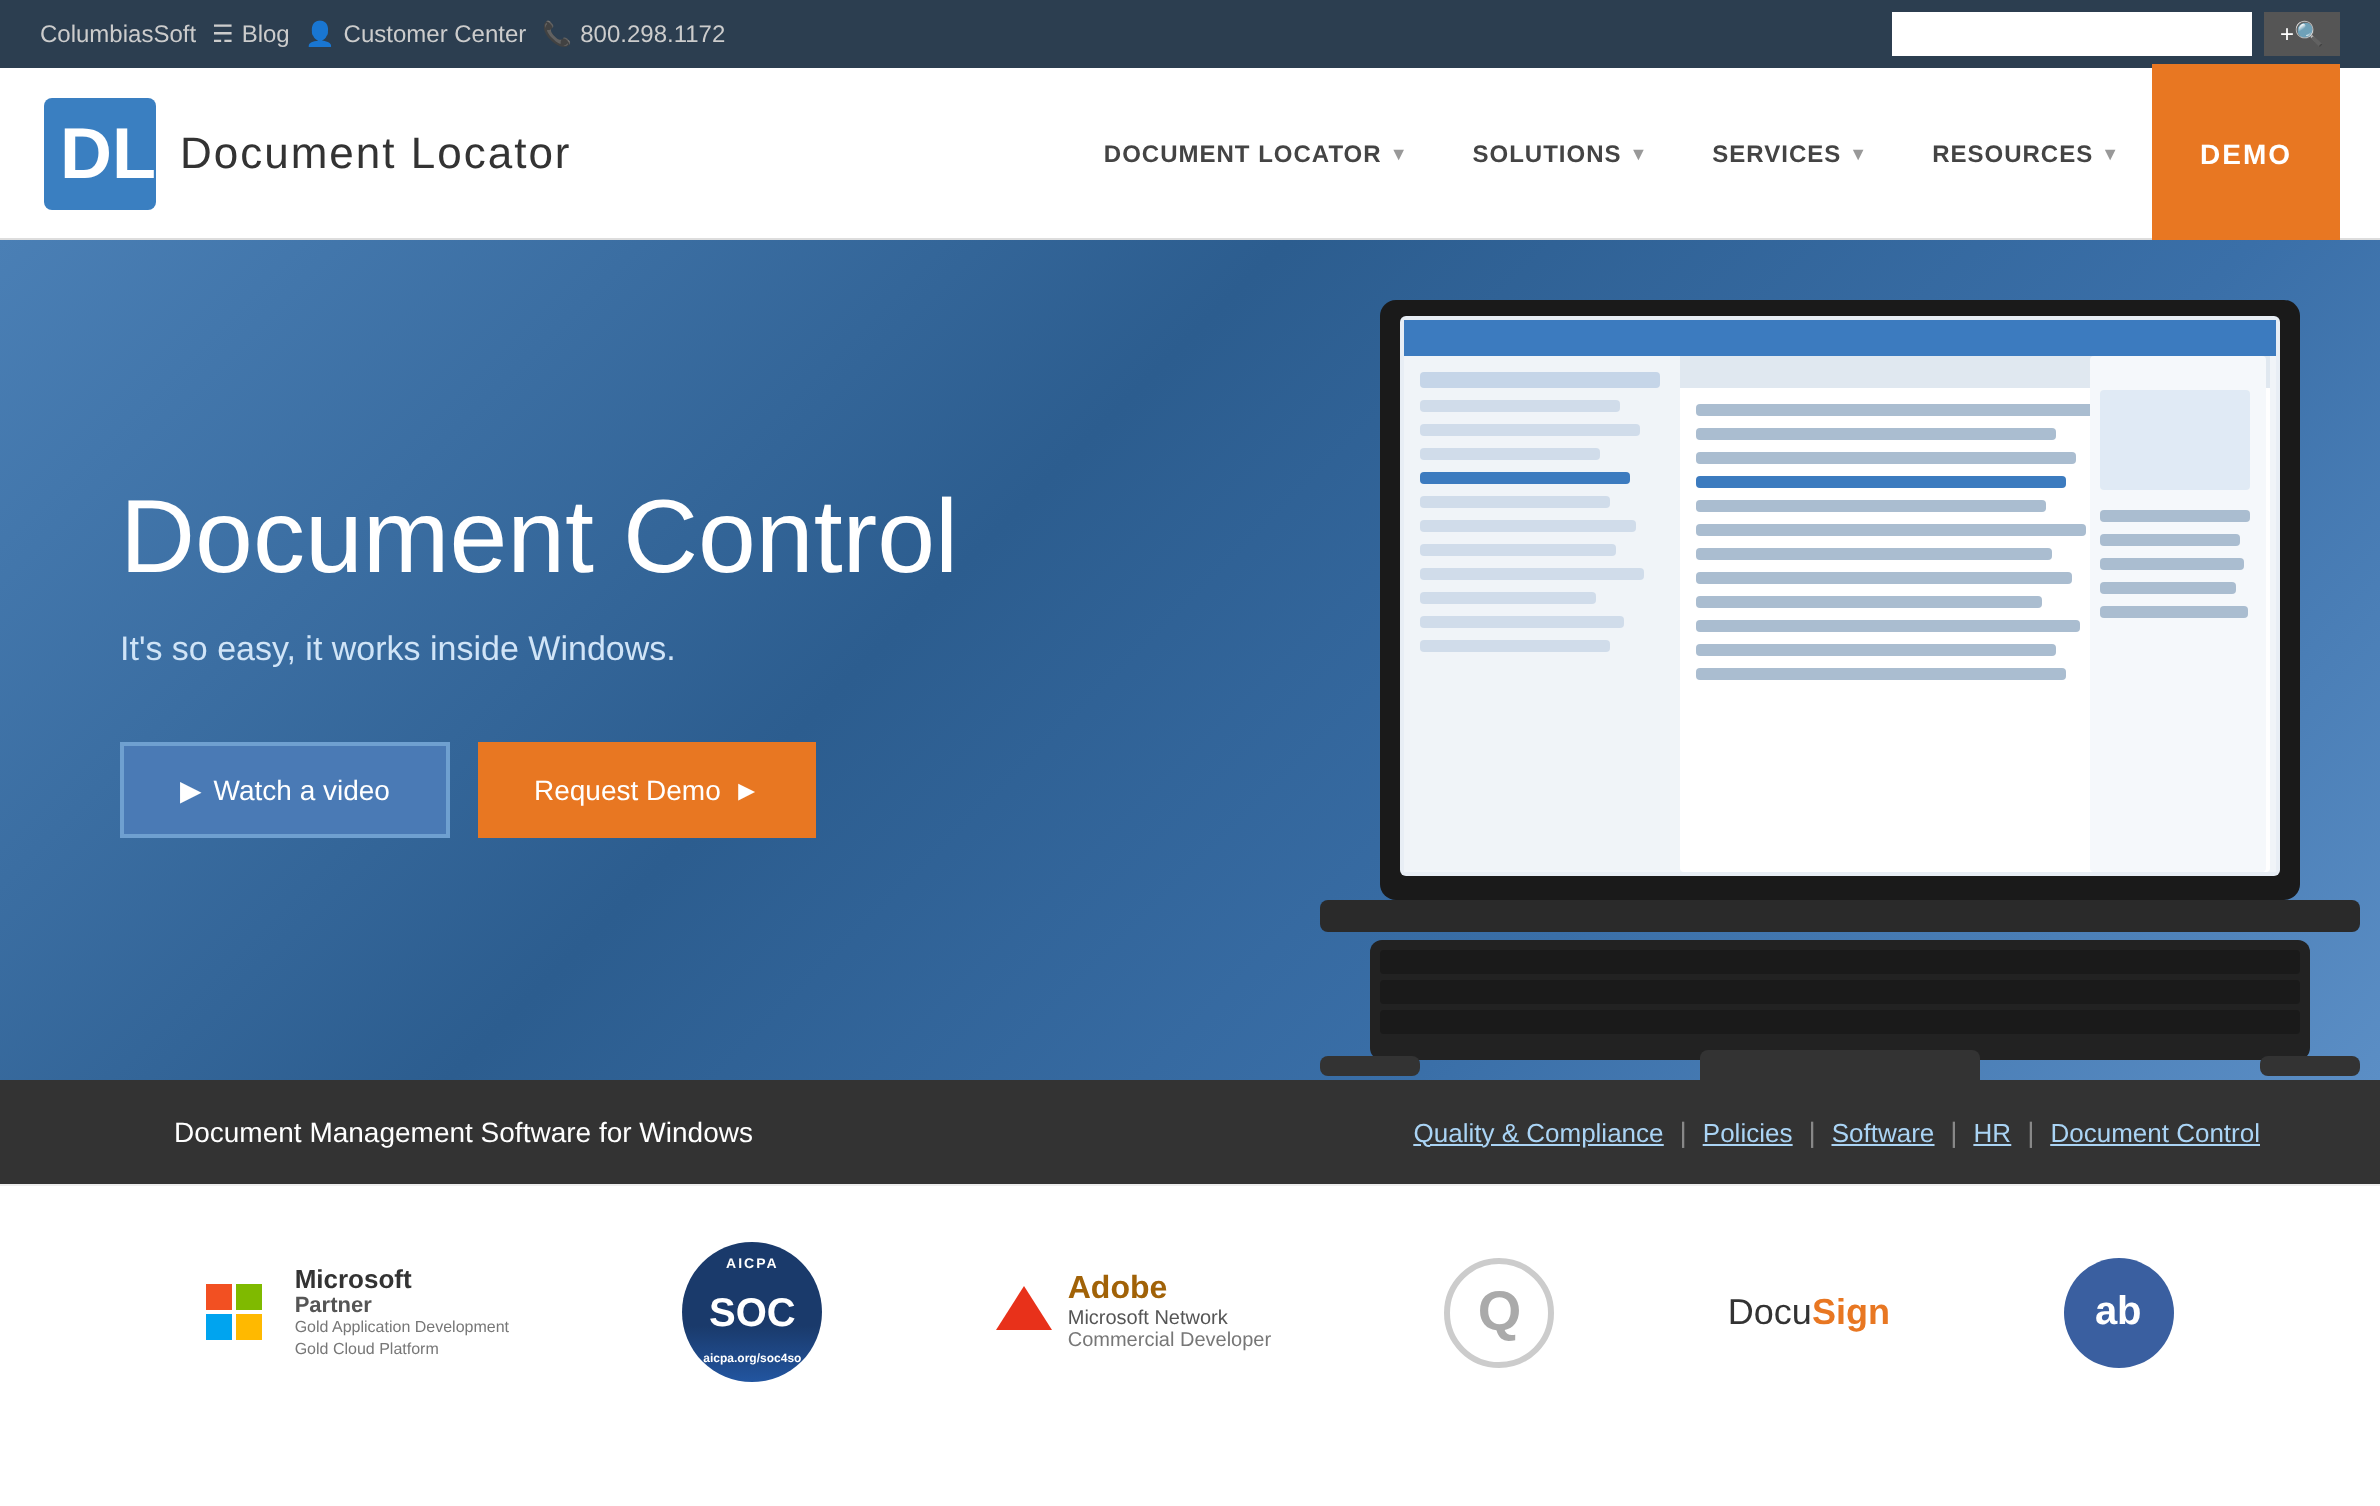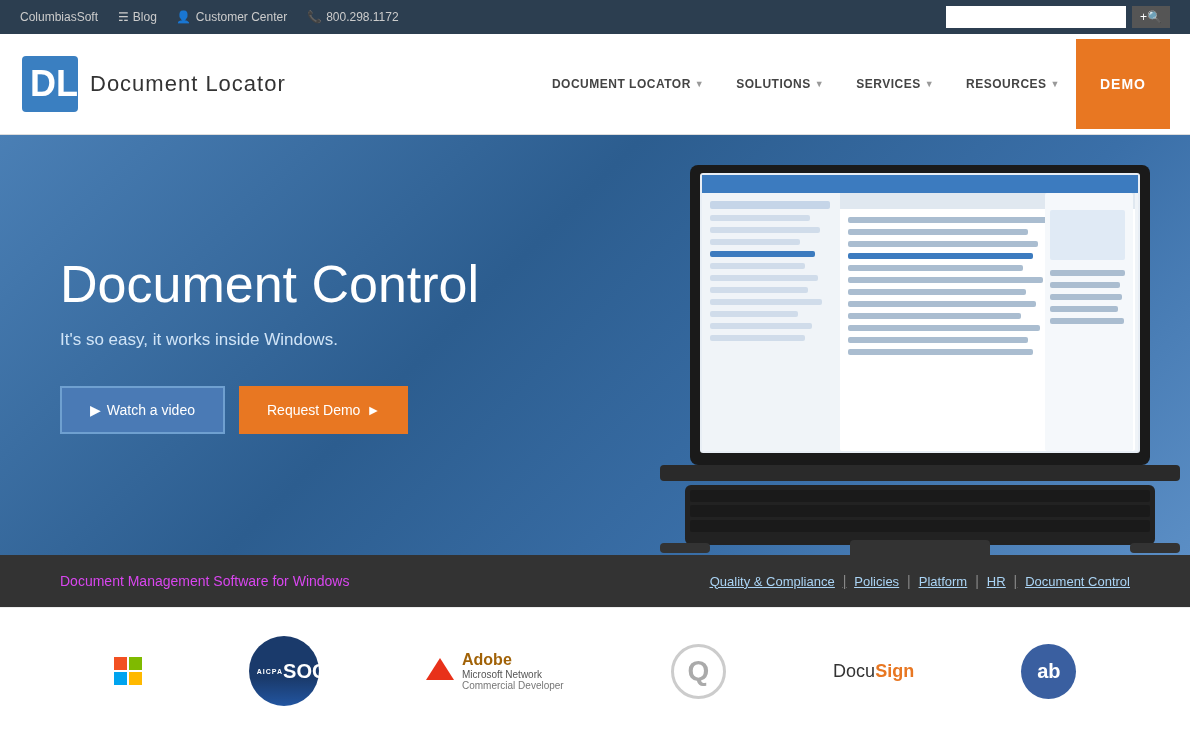--- a/index.html
+++ b/index.html
@@ -8,21 +8,21 @@
     
     .top-bar {
       background: #2c3e50;
       color: #ccc;
       font-size: 12px;
       padding: 6px 20px;
       display: flex;
       align-items: center;
       justify-content: space-between;
     }
-    .top-bar-left { display: flex; gap: 20px; }
+    .top-bar-left { display: flex; gap: 8px; }
     .top-bar-left a { color: #ccc; text-decoration: none; display: flex; align-items: center; gap: 4px; }
     .top-bar-right { display: flex; align-items: center; gap: 6px; }
     .search-box {
       background: #fff;
       border: none;
       padding: 4px 8px;
       font-size: 12px;
       width: 180px;
       outline: none;
     }
@@ -36,21 +36,21 @@
       display: flex; align-items: center; gap: 3px;
     }
 
     
     .nav-bar {
       background: #fff;
       border-bottom: 1px solid #ddd;
       display: flex;
       align-items: center;
       padding: 0 20px;
-      height: 101px;
+      height: 86px;
     }
     .logo { display: flex; align-items: center; gap: 10px; margin-right: auto; text-decoration: none; }
     .logo-icon {
       width: 60px;
       height: 60px;
     }
     .logo-text {
       font-size: 22px;
       color: #333;
       font-weight: 300;
@@ -142,21 +142,21 @@
     
     .bottom-bar {
       background: #333;
       color: #ccc;
       display: flex;
       align-items: center;
       justify-content: space-between;
       padding: 18px 60px;
       font-size: 14px;
     }
-    .bottom-bar-left { color: #d946ef; }
+    .bottom-bar-left { color: #ffffff; margin-left: 27px; }
     .bottom-bar-right { display: flex; align-items: center; gap: 8px; text-decoration: underline; }
     .bottom-bar-right a { color: #aad4f5; text-decoration: underline; font-size: 13px; }
     .bottom-bar-right span { color: #888; }
 
     
     .partners-bar {
       background: #fff;
       padding: 28px 60px;
       display: flex;
       align-items: center;
@@ -174,22 +174,22 @@
     .ms-red { background: #f25022; }
     .ms-green { background: #7fba00; }
     .ms-blue { background: #00a4ef; }
     .ms-yellow { background: #ffb900; }
 
     
     .aicpa-badge {
       width: 70px; height: 70px;
       border-radius: 50%;
       background: linear-gradient(180deg, #1a3a6b 60%, #2255a0 100%);
-      display: flex; flex-direction: row;
-      align-items: center; justify-content: flex-start;
+      display: flex; flex-direction: column;
+      align-items: center; justify-content: space-between;
       color: #fff; font-size: 9px; text-align: center;
       font-weight: bold; padding: 8px;
       position: relative;
     }
     .aicpa-badge .aicpa-top { font-size: 7px; letter-spacing: 1px; }
     .aicpa-badge .aicpa-soc { font-size: 20px; font-weight: bold; line-height: 1; }
     .aicpa-badge .aicpa-bottom { font-size: 6px; }
     .adobe-triangle {
       width: 0; height: 0;
       border-left: 14px solid transparent;
@@ -356,36 +356,41 @@
   </div>
 </section>
 
 <div class="bottom-bar">
   <span class="bottom-bar-left">Document Management Software for Windows</span>
   <div class="bottom-bar-right">
     <a href="#">Quality &amp; Compliance</a>
     <span>|</span>
     <a href="#">Policies</a>
     <span>|</span>
-    <a href="#">Platform</a>
+    <a href="#">Software</a>
     <span>|</span>
     <a href="#">HR</a>
     <span>|</span>
     <a href="#">Document Control</a>
   </div>
 </div>
 
 <div class="partners-bar">
 
   <div class="partner-item">
     <div class="ms-grid">
       <div class="ms-red"></div>
       <div class="ms-green"></div>
       <div class="ms-blue"></div>
       <div class="ms-yellow"></div>
+    </div>
+    <div style="margin-left:8px;">
+      <div style="font-size:13px;font-weight:bold;color:#333;">Microsoft</div>
+      <div style="font-size:11px;color:#555;font-weight:bold;">Partner</div>
+      <div style="font-size:8px;color:#777;line-height:1.3;">Gold Application Development<br>Gold Cloud Platform</div>
     </div>
   </div>
 
   <div class="aicpa-badge">
     <div class="aicpa-top">AICPA</div>
     <div class="aicpa-soc">SOC</div>
     <div class="aicpa-bottom">aicpa.org/soc4so</div>
   </div>
 
   <div class="partner-item" style="flex-direction:column;align-items:flex-start;gap:2px;">

